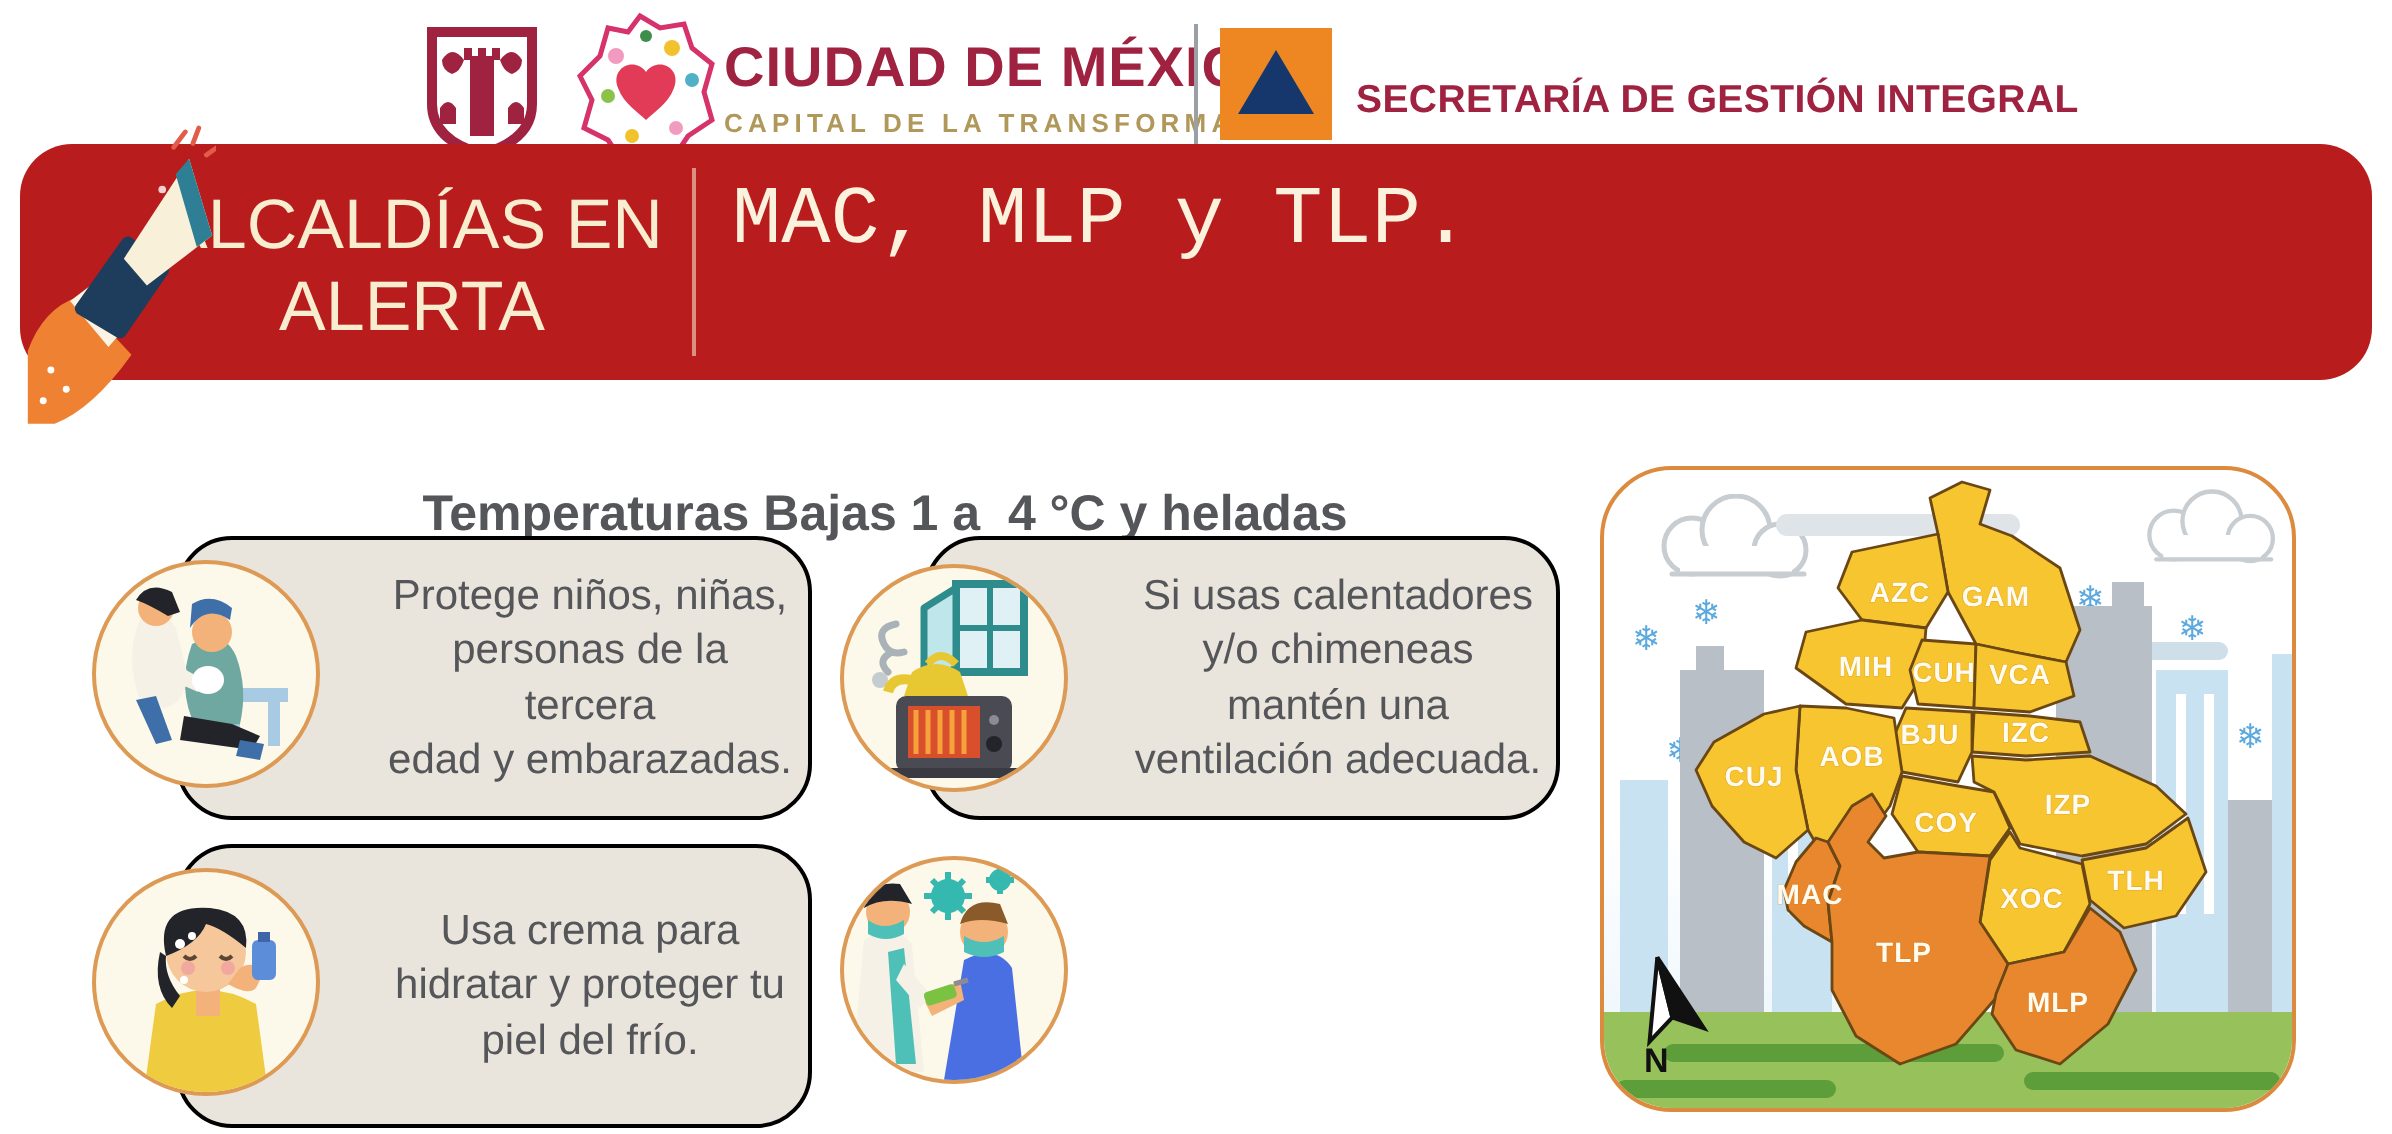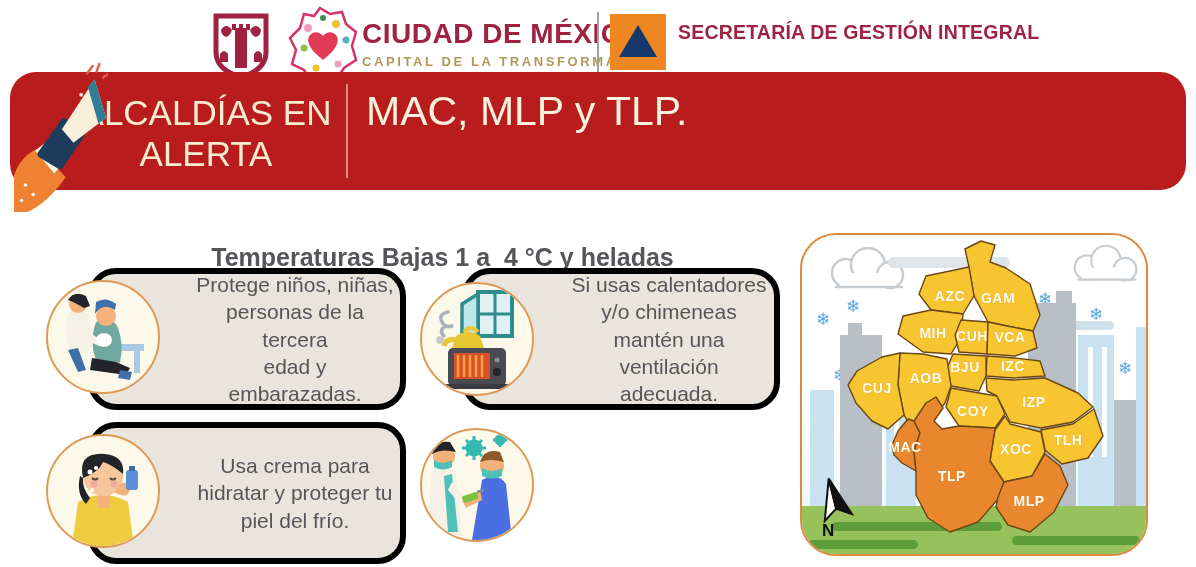--- a/index.html
+++ b/index.html
@@ -9,41 +9,41 @@
   
   .hdr-item{position:absolute;}
   .city-block{left:362px;top:18px;}
   .city-title{font-size:28px;font-weight:bold;color:#9F2241;letter-spacing:.5px;}
   .city-sub{font-size:13px;color:#B0985B;letter-spacing:2.6px;margin-top:4px;font-weight:bold;}
   .hdr-divider{left:597px;top:12px;width:2px;height:64px;background:#9aa0a6;}
   .pc-logo{left:610px;top:14px;width:56px;height:56px;background:#EE8722;display:flex;
            align-items:center;justify-content:center;}
   .pc-tri{width:0;height:0;border-left:19px solid transparent;border-right:19px solid transparent;
           border-bottom:32px solid #16376B;margin-top:-3px;}
-  .sec-block{left:678px;top:20px;}
+  .sec-block{left:678px;top:38px;}
   .sec-line{font-size:19.5px;font-weight:bold;color:#9F2241;line-height:1.28;letter-spacing:.2px;}
 
   
   .banner{position:absolute;left:10px;top:72px;width:1176px;height:118px;background:#b91c1c;
           border-radius:26px;}
   .megaphone{position:absolute;left:12px;top:62px;width:96px;height:150px;}
   .banner-title{position:absolute;left:60px;top:20px;width:272px;text-align:center;
                 color:#F8EDCF;font-size:35px;line-height:41px;}
   .banner-title .bold{font-weight:normal;}
   .banner-divider{position:absolute;left:336px;top:12px;width:2px;height:94px;
                   background:rgba(250,240,214,.55);}
-  .banner-alcaldias{position:absolute;left:356px;top:16px;color:#FAF2DC;font-size:41px;}
+  .banner-alcaldias{position:absolute;left:356px;top:16px;color:#FAF2DC;font-size:41px;font-family:Liberation Mono, monospace;}
 
   
   .alert-title{position:absolute;left:85px;top:222px;width:715px;text-align:center;
                font-size:25px;font-weight:bold;color:#55565A;white-space:pre-wrap;}
 
   
   .card{position:absolute;width:318px;height:142px;background:#EAE5DC;
-        border:6px solid #000000;border-radius:28px;box-sizing:border-box;}
+        border:2px solid #000000;border-radius:28px;box-sizing:border-box;}
   .card-txt{position:absolute;left:102px;right:6px;top:50%;transform:translateY(-50%);
             text-align:center;font-size:21px;line-height:1.3;color:#55565A;white-space:pre-line;}
   .circle{position:absolute;width:114px;height:114px;border-radius:50%;
           background:#FDF9EA;border:2.5px solid #DC9A55;box-sizing:border-box;overflow:hidden;}
   .circle svg{width:100%;height:100%;}
 
   
   .map-card{position:absolute;left:800px;top:233px;width:348px;height:323px;box-sizing:border-box;
             border:2.5px solid #DC8A3E;border-radius:36px;overflow:hidden;
             background:linear-gradient(#ffffff 55%,#e9f4fa);}

